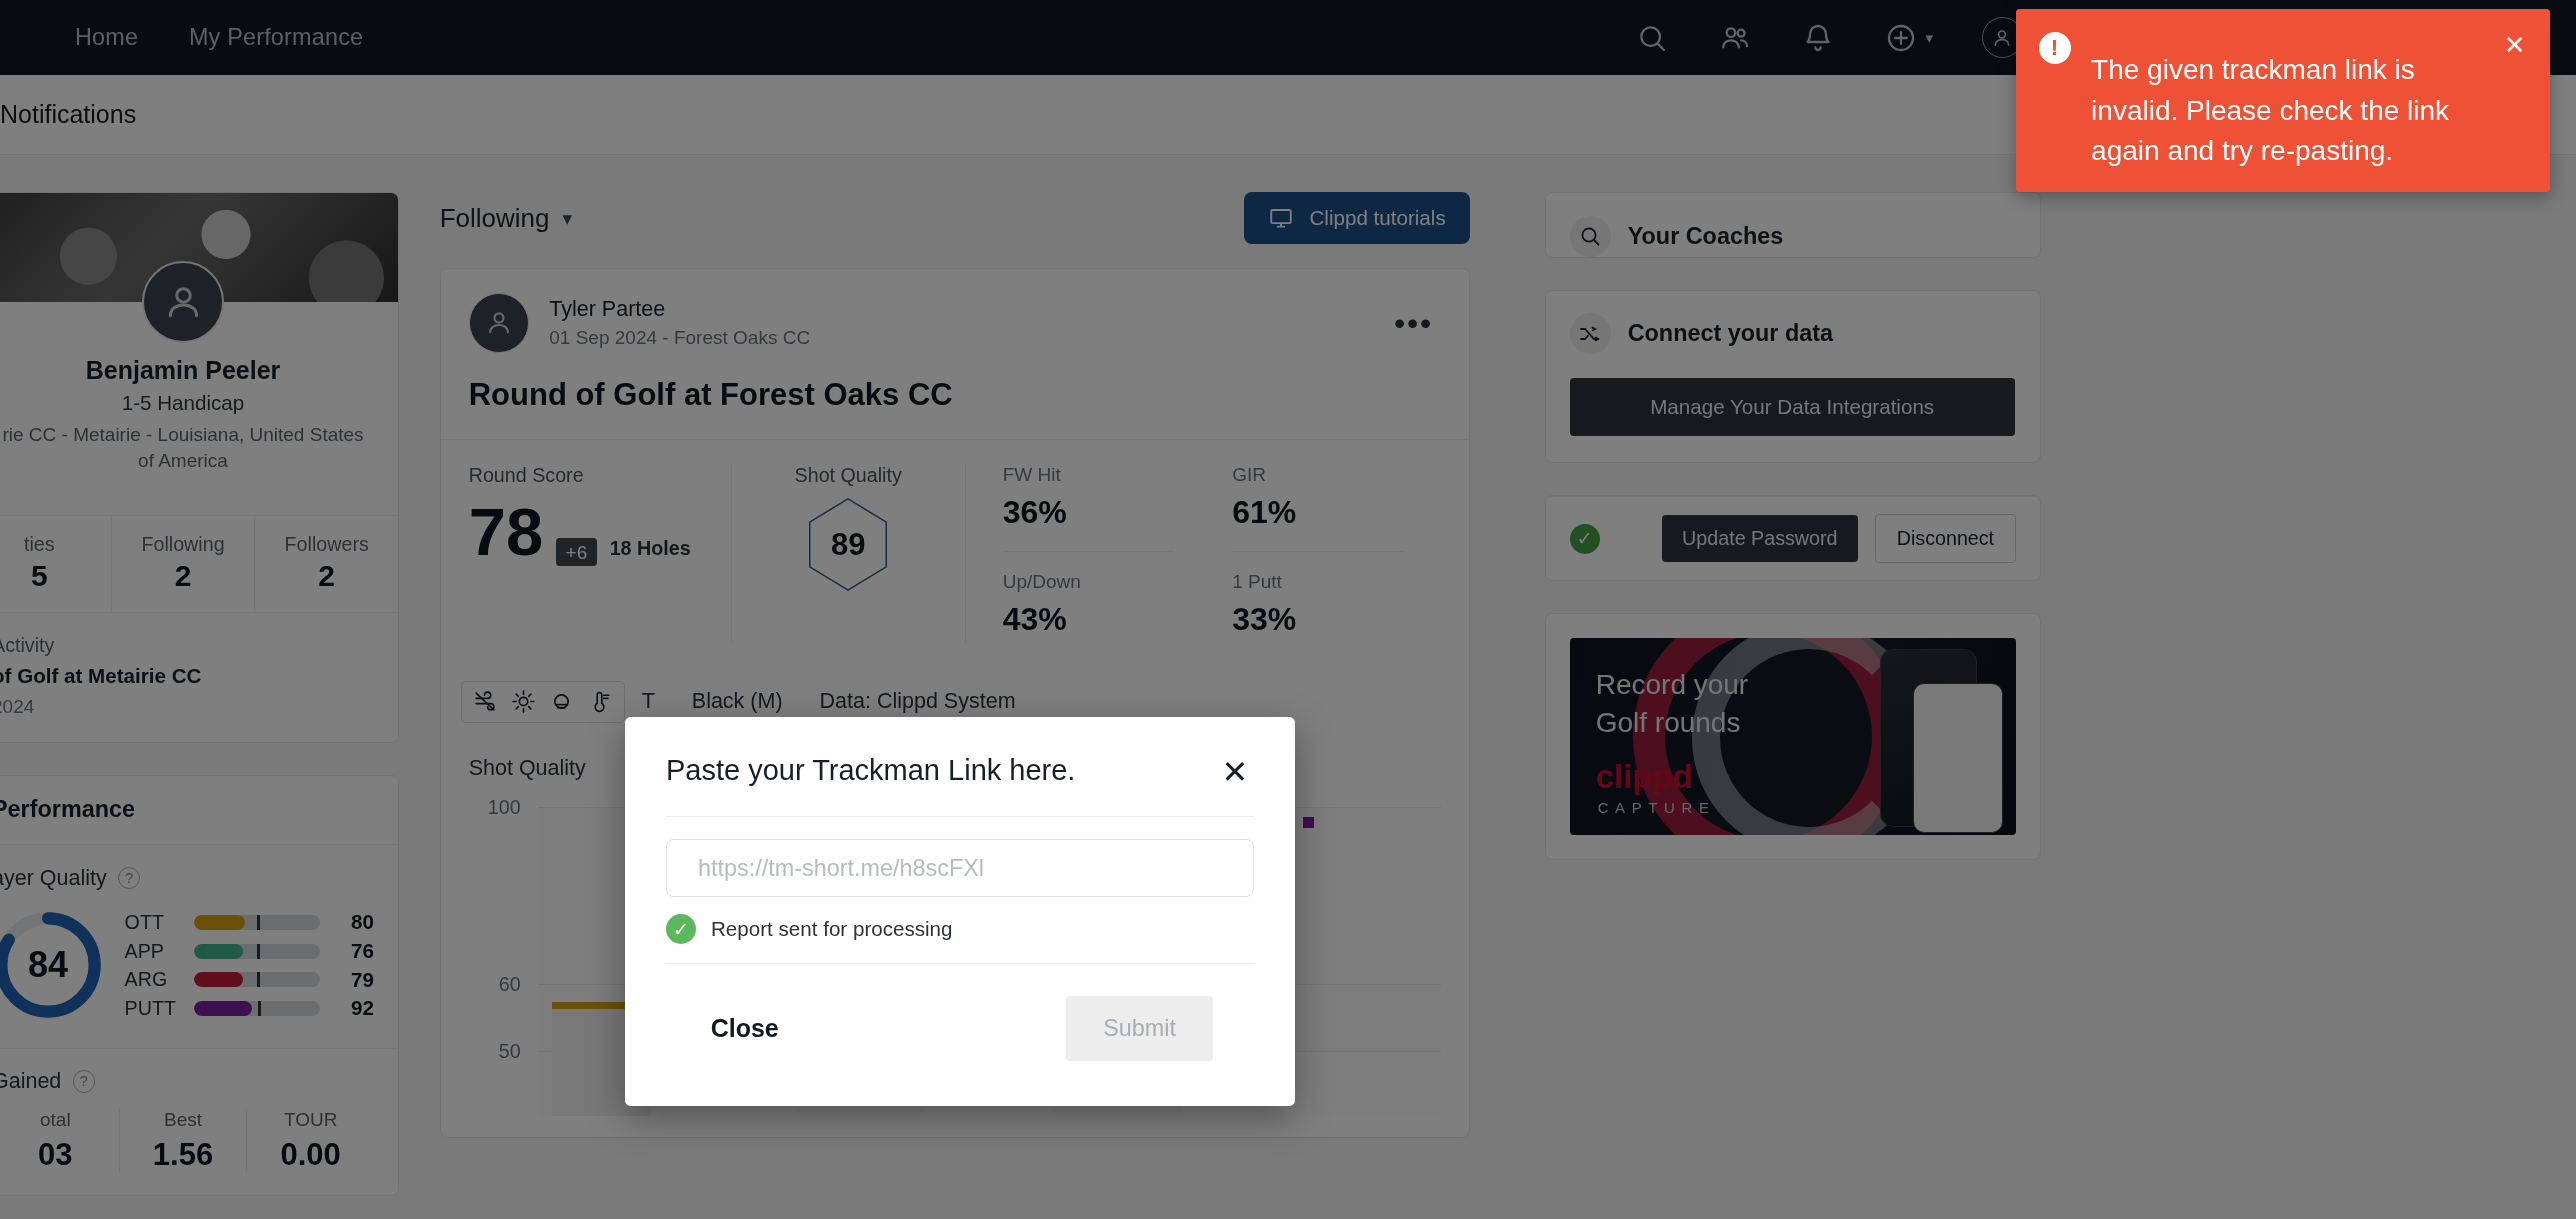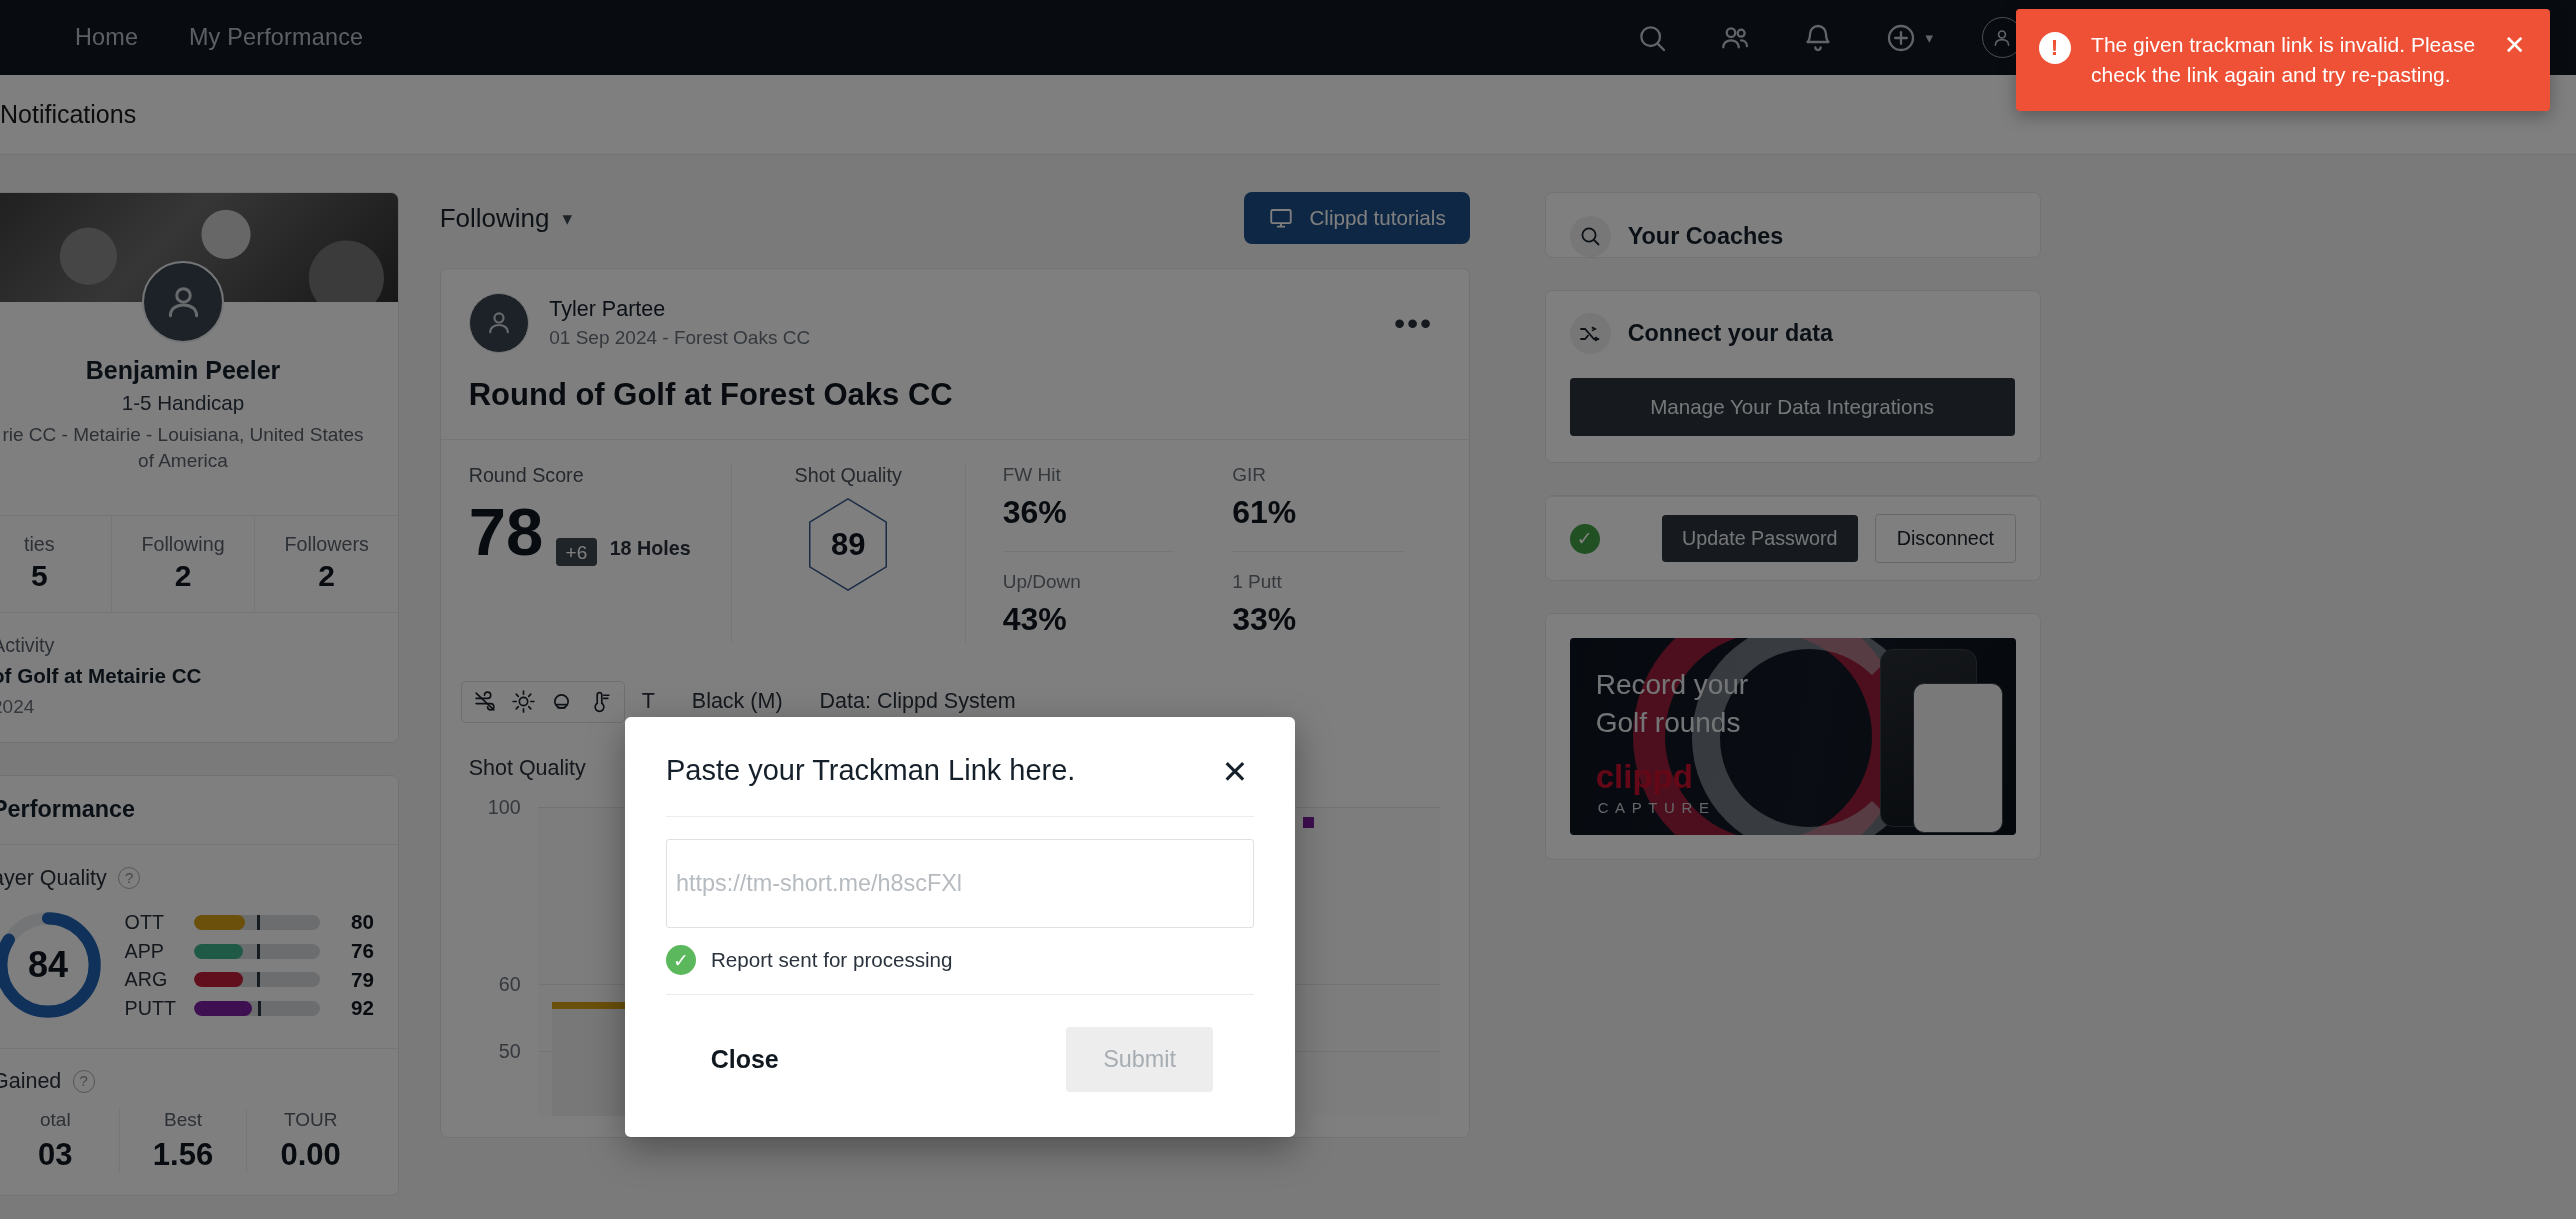--- a/index.html
+++ b/index.html
@@ -270,22 +270,22 @@
   }
   .modal-head {
     display:flex; align-items:flex-start; justify-content:space-between;
     padding:37px 41px 26px;
   }
   .modal-title { font-size:29px; color:#15202b; }
   .modal-x { font-size:32px; color:#15202b; cursor:pointer; line-height:1; padding:1.9px 5.6px; }
   .modal-rule { height:0.9px; background:#ececec; margin:0 41px; }
   .modal-body { padding:22.5px 41px 0; }
   .modal-input {
-    width:100%; height:89px; border:0.9px solid #e0e0e0; border-radius:3px;
-    padding:0 9px; font-size:23.4px; color:#1b232b;
+    width:100%; height:58px; border:0.9px solid #e0e0e0; border-radius:8px;
+    padding:0 31px; font-size:23.4px; color:#1b232b;
     font-family:"Liberation Sans", sans-serif; background:#fff;
   }
   .modal-input::placeholder { color:#b6bbc0; }
   .modal-status { display:flex; align-items:center; gap:15px; margin-top:17px; }
   .modal-status .ok {
     width:30px; height:30px; border-radius:50%; background:#5cb85c; color:#fff;
     display:flex; align-items:center; justify-content:center; font-size:19px; flex:0 0 30px;
   }
   .modal-status-text { font-size:20.6px; color:#2a333d; }
   .modal-foot {
@@ -307,21 +307,21 @@
     position:absolute; right:26px; top:9.4px; width:534px; z-index:80;
     background:#ef5136; border-radius:3.7px; color:#fff;
     display:flex; align-items:flex-start; gap:20.6px; padding:20.6px 22.5px;
     box-shadow:0 4.7px 17px rgba(0,0,0,.3);
   }
   .toast-ico {
     width:32px; height:32px; border-radius:50%; background:#fff; color:#ef5136;
     display:flex; align-items:center; justify-content:center;
     font-size:22.5px; font-weight:700; flex:0 0 32px; margin-top:1.9px;
   }
-  .toast-msg { flex:1; font-size:21px; line-height:1.45; }
+  .toast-msg { flex:1; font-size:28px; line-height:1.45;margin-top:20px; }
   .toast-x { font-size:26px; cursor:pointer; line-height:1; padding:1.9px 1.9px; }
 </style>
 </head>
 <body>
 
 <div id="app">
 
   <div class="topbar">
     <div class="brand-logo">d</div>
 

